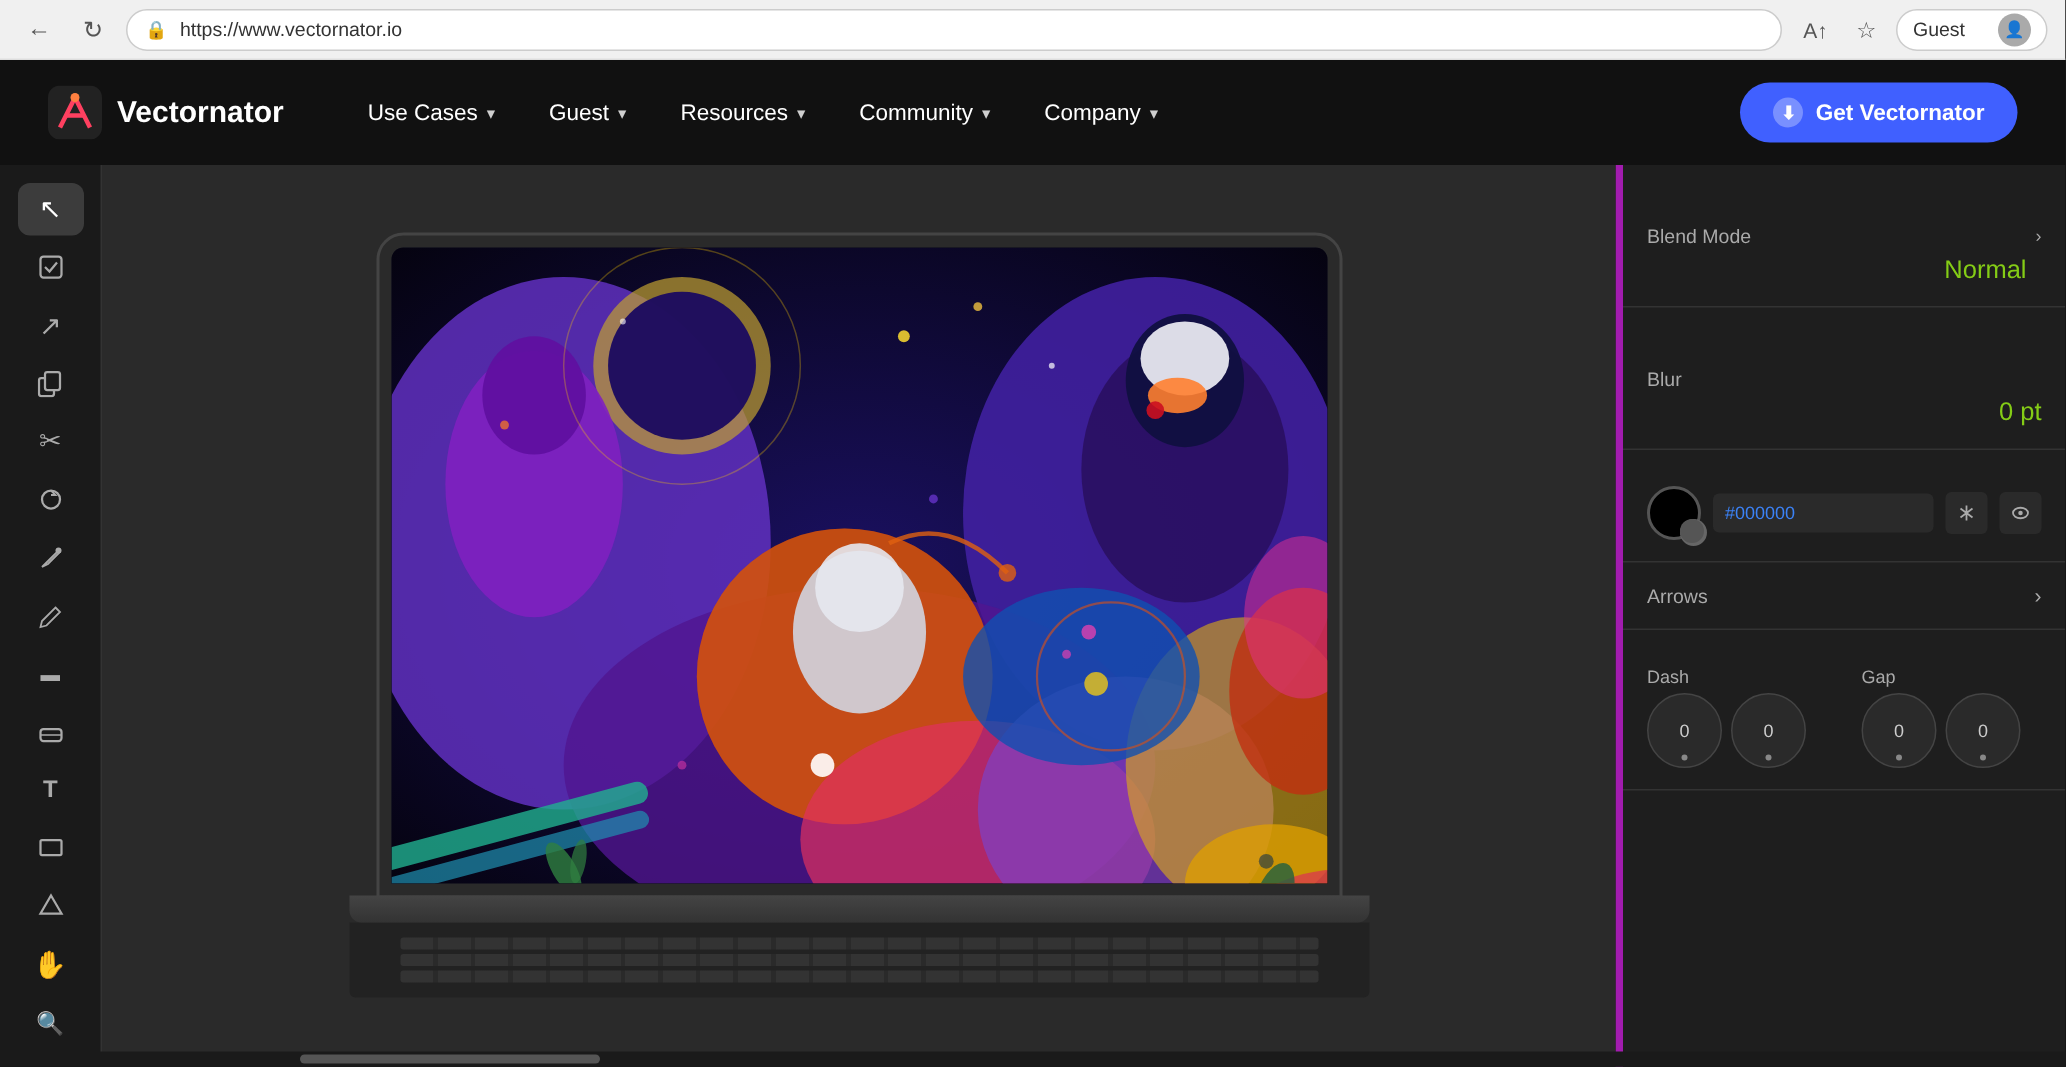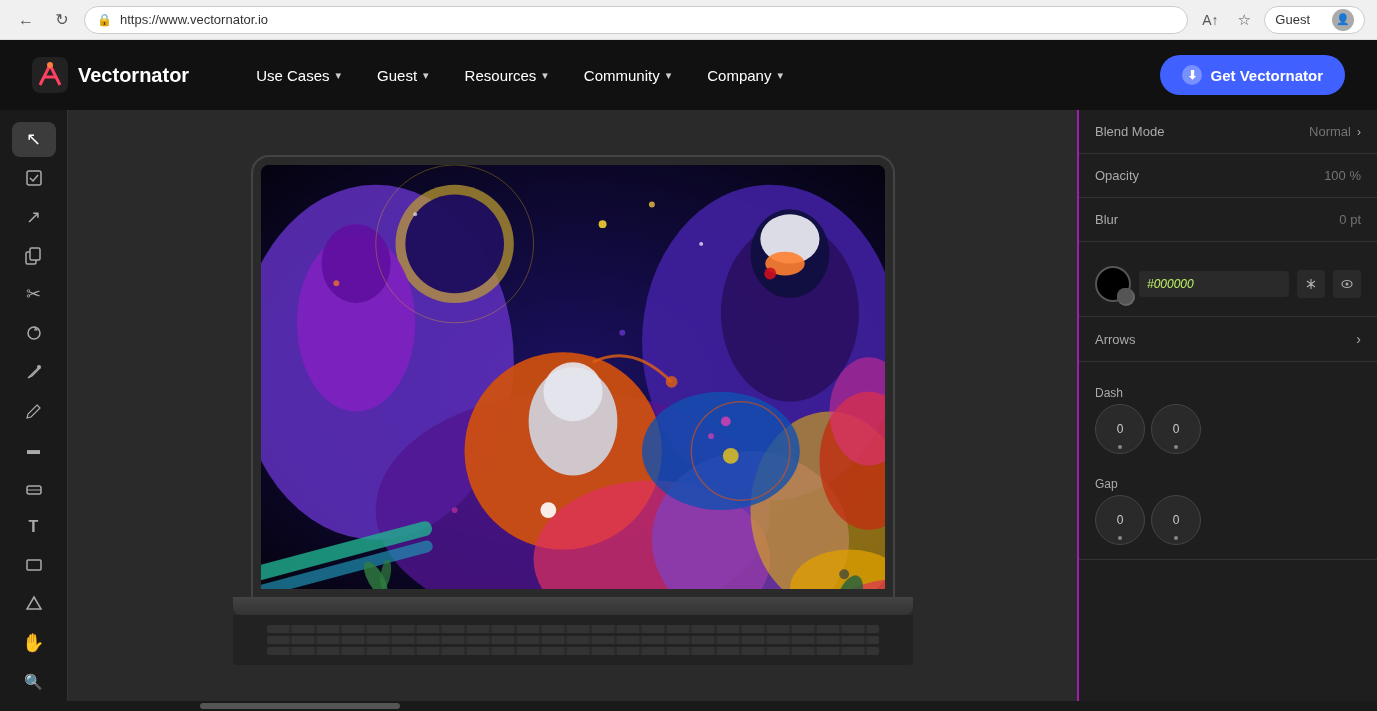--- a/index.html
+++ b/index.html
@@ -74,21 +74,21 @@
     }
 
     
     .site-nav {
       width: 100%;
       height: 70px;
       background: #111;
       display: flex;
       align-items: center;
       padding: 0 32px;
-      gap: 11px;
+      gap: 0;
     }
     .logo-area {
       display: flex;
       align-items: center;
       gap: 10px;
       margin-right: 40px;
       text-decoration: none;
     }
     .logo-text {
       color: #fff;
@@ -220,42 +220,43 @@
     .keyboard-row {
       height: 8px;
       background: repeating-linear-gradient(to right, #333 0px, #333 22px, #2a2a2a 22px, #2a2a2a 25px);
       border-radius: 2px;
     }
 
     
     .right-panel {
       width: 300px;
       background: #1e1e1e;
-      border-left: 2px solid #a21caf;
+      border-left: 5px solid #a21caf;
       display: flex;
       flex-direction: column;
       overflow-y: auto;
     }
     .panel-section {
       border-bottom: 1px solid #333;
       padding: 14px 16px;
     }
     .panel-row {
       display: flex;
       align-items: center;
       justify-content: space-between;
       margin-bottom: 0;
     }
     .panel-label {
       color: #aaa;
       font-size: 13px;
     }
     .panel-value {
-      color: #737373;
-      font-size: 13px;
+      color: #84cc16;
+      font-size: 17px;
+      margin-top: 46px;
     }
     .stroke-controls {
       display: flex;
       align-items: center;
       gap: 8px;
       margin-top: 10px;
     }
     .stroke-color-swatch {
       width: 36px; height: 36px;
       border-radius: 50%;
@@ -279,27 +280,26 @@
       position: absolute;
       right: -6px; bottom: -6px;
       width: 18px; height: 18px;
       border-radius: 50%;
       background: #666;
       display: flex; align-items: center; justify-content: center;
       font-size: 9px;
       color: #ccc;
     }
     .stroke-hex {
-      color: #bef264;
+      color: #3b82f6;
       font-size: 12px;
       background: #2a2a2a;
       padding: 6px 8px;
       border-radius: 4px;
       flex: 1;
-      font-style: italic;
     }
     .stroke-icon-btn {
       width: 28px; height: 28px;
       background: #2a2a2a;
       border: none;
       border-radius: 4px;
       color: #aaa;
       font-size: 14px;
       cursor: pointer;
       display: flex; align-items: center; justify-content: center;
@@ -310,21 +310,21 @@
       gap: 6px;
     }
     .arrow-dash-line {
       height: 2px;
       background: #aaa;
       flex: 1;
       border-radius: 1px;
     }
     .dash-gap-grid {
       display: grid;
-      grid-template-columns: 1fr;
+      grid-template-columns: 1fr 1fr;
       gap: 23px;
       margin-top: 10px;
     }
     .dash-gap-col { display: flex; flex-direction: column; gap: 4px; }
     .dash-gap-label { color: #aaa; font-size: 12px; }
     .dial-container {
       display: flex;
       gap: 6px;
     }
     .dial {
@@ -583,26 +583,20 @@
     <div class="panel-section">
       <div class="panel-row">
         <span class="panel-label">Blend Mode</span>
         <div style="display:flex;align-items:center;gap:6px;">
           <span class="panel-value">Normal</span>
           <span style="color:#aaa;font-size:12px;">›</span>
         </div>
       </div>
     </div>
 
-    <div class="panel-section">
-      <div class="panel-row">
-        <span class="panel-label">Opacity</span>
-        <span class="panel-value">100 %</span>
-      </div>
-    </div>
 
     <div class="panel-section">
       <div class="panel-row">
         <span class="panel-label">Blur</span>
         <span class="panel-value">0 pt</span>
       </div>
     </div>
 
     <div class="panel-section">
       <div class="stroke-controls">

